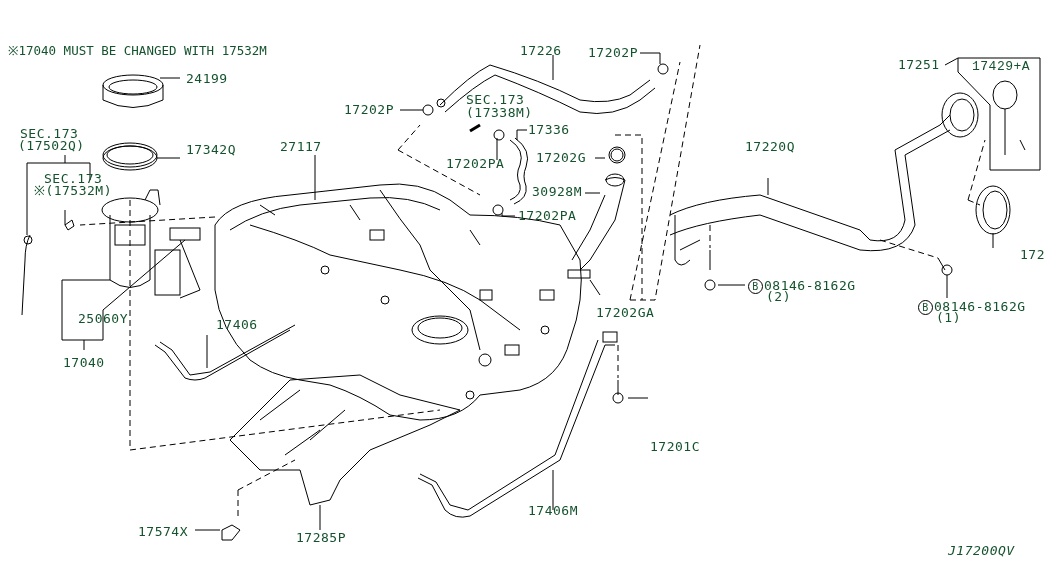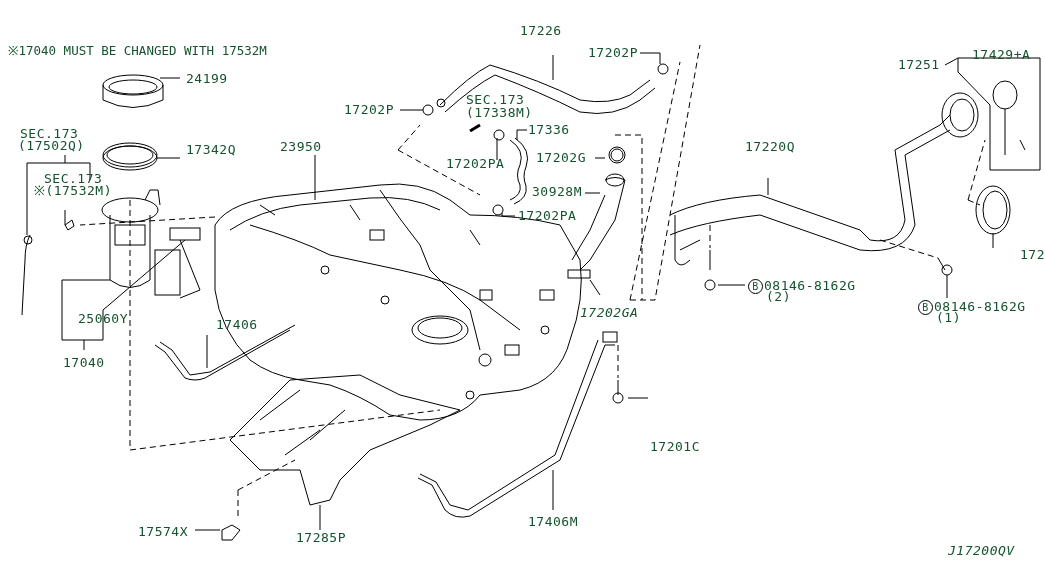--- a/index.html
+++ b/index.html
@@ -167,52 +167,52 @@
     <path d="M238 490 L238 520 M238 490 L295 460"></path>
     <path d="M968 200 L985 140 M968 200 L980 205"></path>
     <path d="M710 225 L710 248"></path>
     <path d="M880 240 L938 258"></path>
     <path d="M618 345 L618 378"></path>
   </g>
 </svg>
 
 <div class="note" style="left:8px;top:42px;">※17040 MUST BE CHANGED WITH 17532M</div>
 
-<div class="lbl" style="left:520px;top:24px;">17226</div>
+<div class="lbl" style="left:520px;top:44px;">17226</div>
 <div class="lbl" style="left:588px;top:46px;">17202P</div>
 <div class="lbl" style="left:344px;top:103px;">17202P</div>
 <div class="lbl" style="left:466px;top:93px;">SEC.173</div>
 <div class="lbl" style="left:466px;top:106px;">(17338M)</div>
 <div class="lbl" style="left:528px;top:123px;">17336</div>
 <div class="lbl" style="left:446px;top:157px;">17202PA</div>
 <div class="lbl" style="left:536px;top:151px;">17202G</div>
 <div class="lbl" style="left:532px;top:185px;">30928M</div>
 <div class="lbl" style="left:518px;top:209px;">17202PA</div>
 
 <div class="lbl" style="left:898px;top:58px;">17251</div>
-<div class="lbl" style="left:972px;top:48px;">17429+A</div>
+<div class="lbl" style="left:972px;top:60px;font-family:Liberation Mono, monospace;">17429+A</div>
 <div class="lbl" style="left:745px;top:140px;">17220Q</div>
 <div class="lbl" style="left:1020px;top:248px;">17240</div>
 
 <div class="lbl" style="left:748px;top:279px;"><span class="b">B</span><span>08146-8162G</span></div>
 <div class="lbl" style="left:766px;top:290px;">(2)</div>
 <div class="lbl" style="left:918px;top:300px;"><span class="b">B</span><span>08146-8162G</span></div>
 <div class="lbl" style="left:936px;top:311px;">(1)</div>
 
 <div class="lbl" style="left:186px;top:72px;">24199</div>
 <div class="lbl" style="left:186px;top:143px;">17342Q</div>
-<div class="lbl" style="left:280px;top:140px;">23950</div>
+<div class="lbl" style="left:280px;top:140px;">27117</div>
 <div class="lbl" style="left:20px;top:127px;">SEC.173</div>
 <div class="lbl" style="left:18px;top:139px;">(17502Q)</div>
 <div class="lbl" style="left:44px;top:172px;">SEC.173</div>
 <div class="lbl" style="left:34px;top:184px;">※(17532M)</div>
 <div class="lbl" style="left:78px;top:312px;">25060Y</div>
 <div class="lbl" style="left:63px;top:356px;">17040</div>
 <div class="lbl" style="left:183px;top:318px;margin-left:33px;">17406</div>
 
-<div class="lbl" style="left:580px;top:306px;font-style:italic;">17202GA</div>
+<div class="lbl" style="left:596px;top:306px;">17202GA</div>
 <div class="lbl" style="left:650px;top:392px;margin-top:48px;">17201C</div>
 <div class="lbl" style="left:138px;top:525px;">17574X</div>
 <div class="lbl" style="left:296px;top:531px;">17285P</div>
-<div class="lbl" style="left:528px;top:515px;">17406M</div>
+<div class="lbl" style="left:528px;top:504px;">17406M</div>
 
 <div class="lbl" style="left:948px;top:544px;font-style:italic;">J17200QV</div>
 </div>
 
 </body></html>

